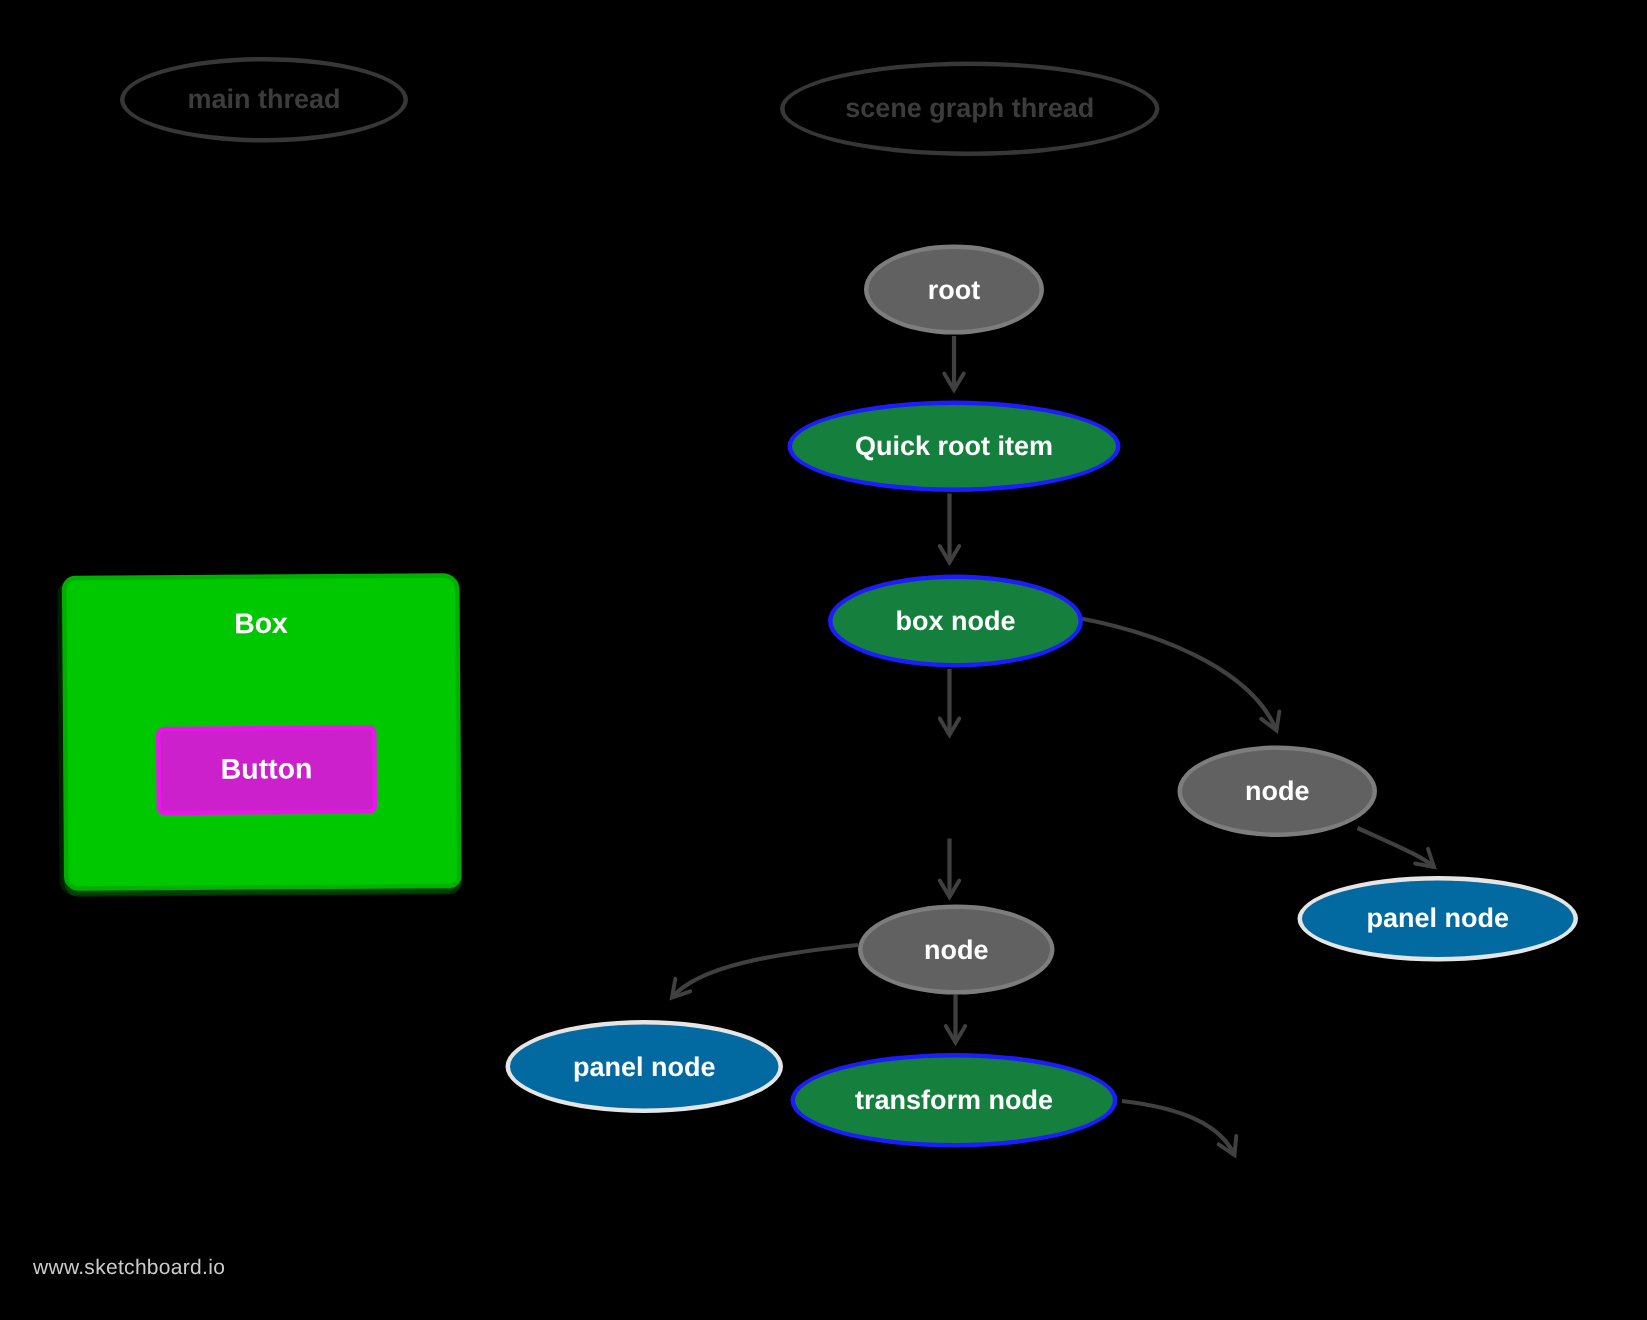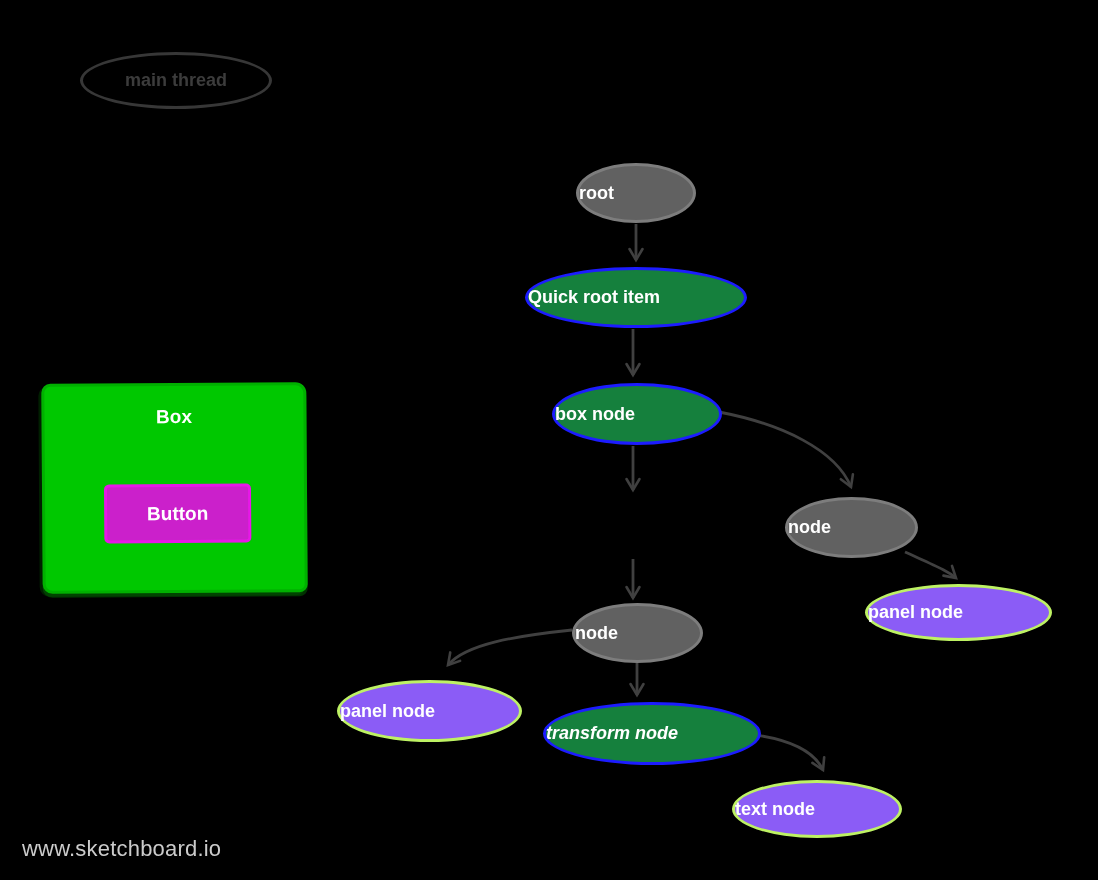--- a/index.html
+++ b/index.html
@@ -8,46 +8,46 @@
     font-family:"Liberation Sans", sans-serif;overflow:hidden;
   }
   
   .thread-ellipse{
     position:absolute;border:3px solid #373737;border-radius:50%;
     display:flex;align-items:center;justify-content:center;
     color:#3c3c3c;font-weight:bold;font-size:18px;box-sizing:border-box;
   }
   
   .node{
-    position:absolute;border-radius:50%;display:flex;align-items:center;
+    position:absolute;border-radius:50%;display:flex;align-items:center;justify-content:center;
     color:#ffffff;font-weight:bold;font-size:18px;box-sizing:border-box;text-align:center;
   }
   .node.blue{background:#15803d;border:3px solid #1c1cff;}
   .node.gray{background:#616161;border:3px solid #7d7d7d;}
-  .node.red {background:#8b5cf6;border:3px solid #bef264;}
+  .node.red {background:#0369a1;border:3px solid #e5e5e5;}
   
   .ui-box{
     position:absolute;left:42px;top:383px;width:265px;height:210px;
     background:#00c800;border:3px solid #00b000;border-radius:9px 11px 8px 10px;
     transform:rotate(-0.4deg);box-sizing:border-box;
     box-shadow:0 4px 0 rgba(0,110,0,.45), -3px 3px 0 rgba(0,90,0,.35);
   }
   .ui-box-label{
     position:absolute;top:20px;left:0;width:100%;text-align:center;
     color:#ffffff;font-weight:bold;font-size:19px;
   }
   .ui-button{
     position:absolute;left:59px;top:98px;width:147px;height:59px;
     background:#cb20cb;border:3px solid #e718e7;border-radius:5px;
     display:flex;align-items:center;justify-content:center;
     color:#ffffff;font-weight:bold;font-size:19px;box-sizing:border-box;
   }
   .edges{position:absolute;left:0;top:0;width:1098px;height:880px;}
   .watermark{
-    position:absolute;left:22px;top:836px;color:#cbcbcb;font-size:22px;letter-spacing:.2px;
+    position:absolute;left:22px;top:836px;color:#cbcbcb;font-size:14px;letter-spacing:.2px;
   }
   .node span, .thread-ellipse span{pointer-events:none;}
 </style>
 </head>
 <body>
 
 <div class="canvas">
 
   <svg class="edges" width="1098" height="880" viewBox="0 0 1098 880">
     <defs>
@@ -61,22 +61,25 @@
       <path d="M633 446 L633 490" marker-end="url(#arrow)"></path>
       <path d="M719 412 C 782 424 836 450 851 487" marker-end="url(#arrow)"></path>
       <path d="M633 559 L633 598" marker-end="url(#arrow)"></path>
       <path d="M905 552 C 938 567 948 571 956 578" marker-end="url(#arrow)"></path>
       <path d="M572 630 C 515 636 466 644 448 665" marker-end="url(#arrow)"></path>
       <path d="M637 663 L637 695" marker-end="url(#arrow)"></path>
       <path d="M748 734 C 791 739 814 751 823 770" marker-end="url(#arrow)"></path>
     </g>
   </svg>
 
-  <div class="thread-ellipse" style="left:80px;top:52px;width:192px;height:57px;">
+  <div class="thread-ellipse" style="left:80px;top:38px;width:192px;height:57px;">
     <span>main thread</span>
+  </div>
+  <div class="thread-ellipse" style="left:520px;top:41px;width:253px;height:63px;">
+    <span>scene graph thread</span>
   </div>
 
   <div class="ui-box">
     <div class="ui-box-label">Box</div>
     <div class="ui-button">
       <span>Button</span>
     </div>
   </div>
 
   <div class="node gray" style="left:576px;top:163px;width:120px;height:60px;">
@@ -101,23 +104,20 @@
   </div>
 
   <div class="node gray" style="left:572px;top:603px;width:131px;height:60px;">
     <span>node</span>
   </div>
 
   <div class="node red" style="left:337px;top:680px;width:185px;height:62px;">
     <span>panel node</span>
   </div>
 
-  <div class="node blue" style="left:543px;top:702px;width:218px;height:63px;font-style:italic;">
+  <div class="node blue" style="left:527px;top:702px;width:218px;height:63px;">
     <span>transform node</span>
   </div>
 
-  <div class="node red" style="left:732px;top:780px;width:170px;height:58px;">
-    <span>text node</span>
-  </div>
 
   <div class="watermark">www.sketchboard.io</div>
 
 </div>
 
 </body></html>

